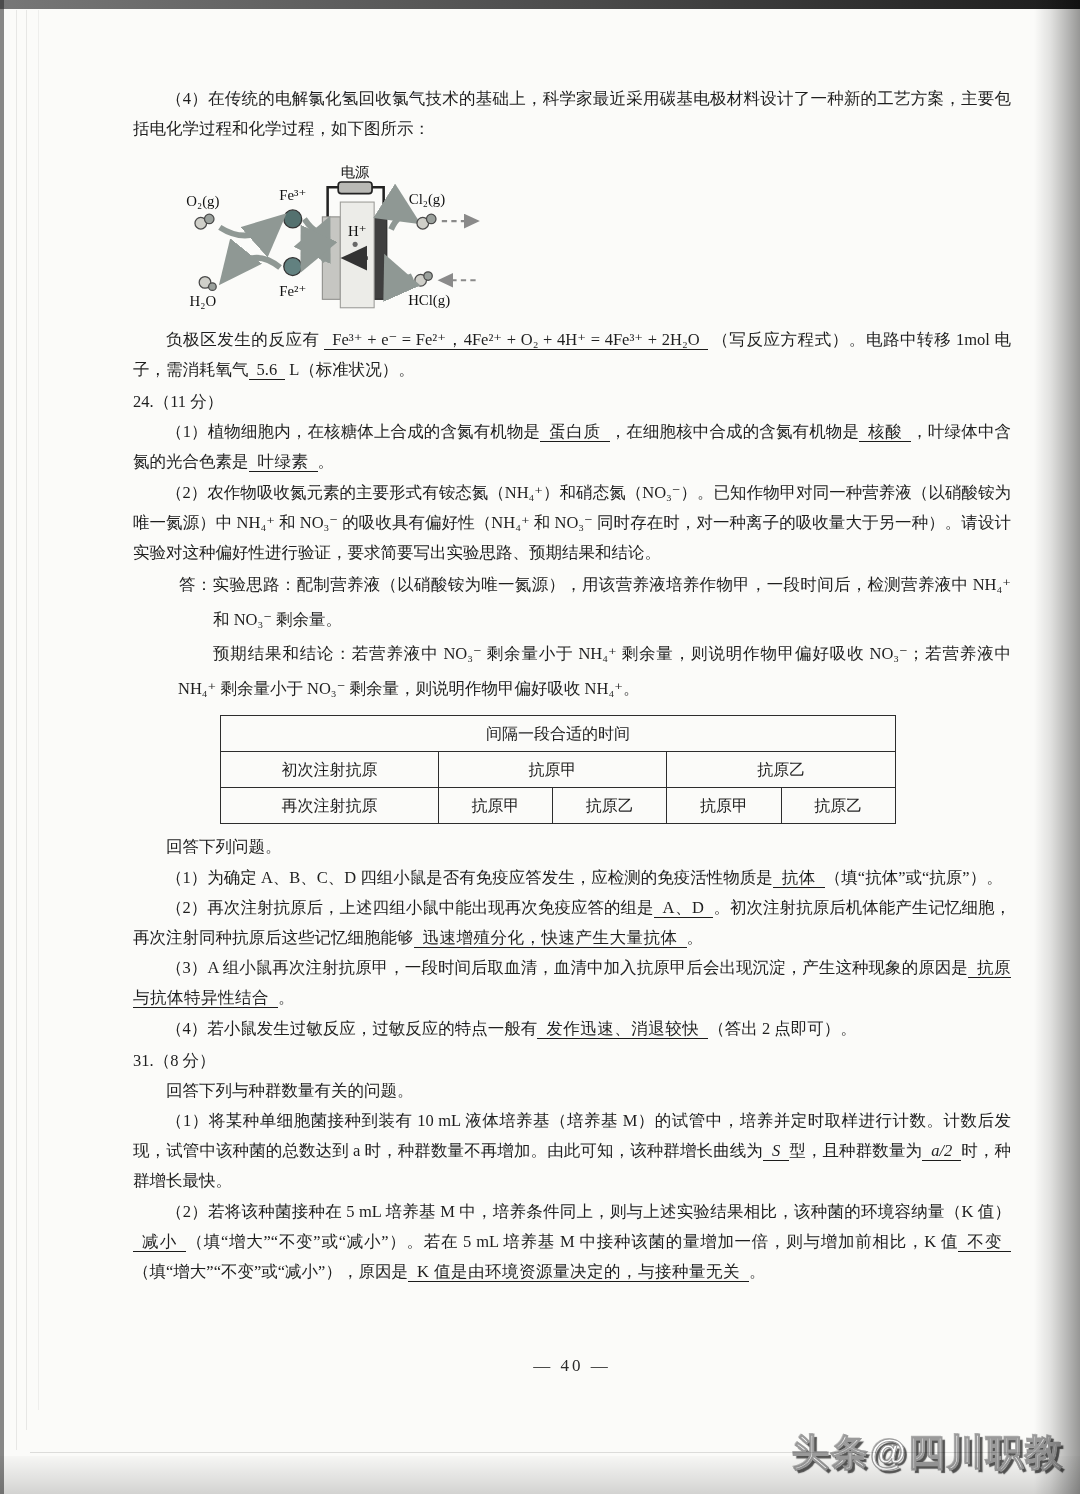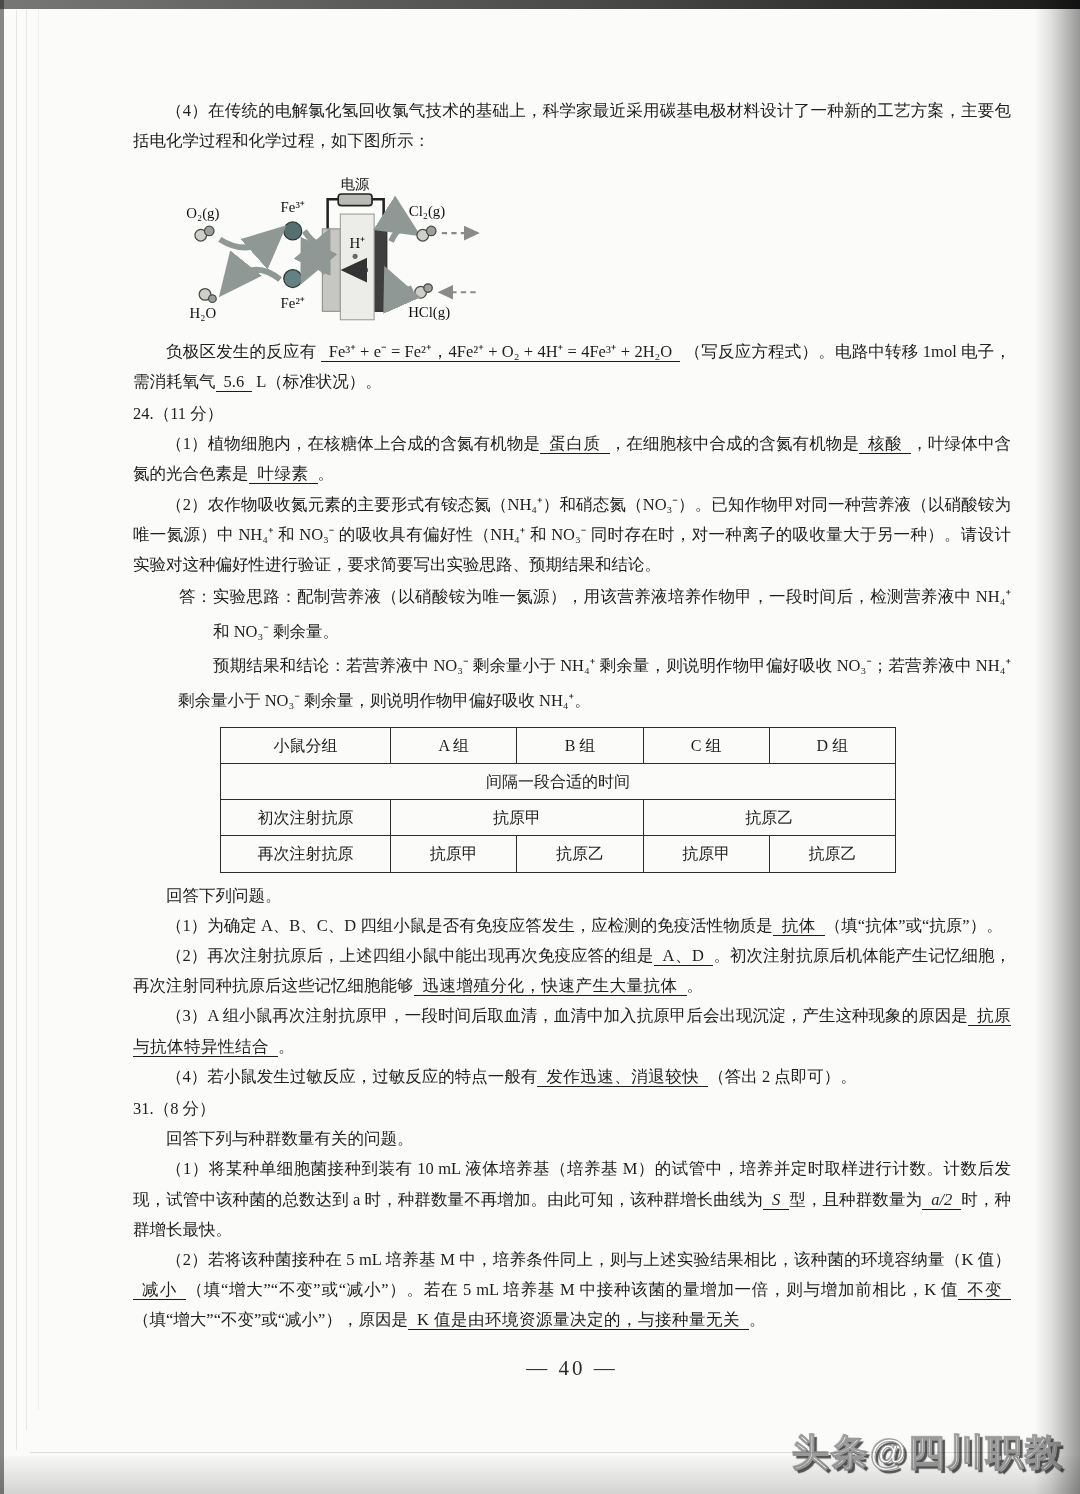--- a/index.html
+++ b/index.html
@@ -13,22 +13,22 @@
   .edge-right{position:absolute;right:0;top:0;width:46px;height:1494px;
     background:linear-gradient(to right,rgba(0,0,0,0) 0%,rgba(0,0,0,0.10) 35%,rgba(0,0,0,0.26) 70%,rgba(0,0,0,0.40) 100%);}
   .edge-left-line{position:absolute;left:0;top:0;width:4px;height:1494px;background:rgba(40,40,40,0.55);}
   .curl1,.curl2,.curl3{position:absolute;top:10px;width:1px;height:1440px;background:rgba(0,0,0,0.08);}
   .curl1{left:16px;}.curl2{left:26px;height:1420px;}.curl3{left:38px;height:1400px;background:rgba(0,0,0,0.05);}
   .edge-bottom{position:absolute;left:0;bottom:0;width:1080px;height:38px;
     background:linear-gradient(to bottom,rgba(0,0,0,0.02),rgba(0,0,0,0.10) 60%,rgba(0,0,0,0.16));}
   .bottom-page-edge{position:absolute;left:30px;top:1452px;width:1010px;height:1px;background:rgba(0,0,0,0.12);}
 
   
-  .content{position:absolute;left:133px;top:96px;width:878px;
-    font-size:16.5px;line-height:1.83;color:#1e1e1e;text-align:justify;font-family:Liberation Serif, serif;}
+  .content{position:absolute;left:133px;top:84px;width:878px;
+    font-size:16.5px;line-height:1.83;color:#1e1e1e;text-align:justify;}
   .para{margin:0;padding:0;}
   .indent{text-indent:2em;}
   .flush{text-indent:0;margin-top:2px;}
   .ans-first{padding-left:80px;text-indent:-34px;line-height:2.1;}
   .ans-second{padding-left:45px;text-indent:35px;line-height:2.1;}
   .seg-plain{}
   .seg-u{border-bottom:1.5px solid #1c1c1c;padding:0 8px;}
   .seg-iu{border-bottom:1.5px solid #1c1c1c;padding:0 9px;font-style:italic;}
   .seg-ans{border-bottom:1.5px solid #1c1c1c;padding:0 9px;letter-spacing:0.5px;}
 
@@ -37,21 +37,21 @@
 
   
   table.exp{border-collapse:collapse;margin:8px 0 8px 87px;width:676px;
     font-size:16px;text-align:center;color:#1e1e1e;}
   table.exp td{border:1.6px solid #2d2d2d;padding:3px 2px;height:26px;}
   td.lab{width:172px;}
   td.grp{width:126px;}
 
   
   .page-number{position:absolute;left:133px;top:1356px;width:878px;text-align:center;
-    font-size:21px;letter-spacing:3px;color:#2a2a2a;}
+    font-size:17px;letter-spacing:3px;color:#2a2a2a;}
   .watermark{position:absolute;right:16px;top:1428px;
     font-family:"Liberation Sans","DejaVu Sans",sans-serif;
     font-size:37px;font-weight:bold;color:#ffffff;letter-spacing:2px;
     -webkit-text-stroke:1px #9a9a9a;
     text-shadow:3px 3px 1px rgba(55,55,55,0.85),-1px -1px 0 rgba(130,130,130,0.5);}
 </style>
 </head>
 <body>
 
 <div class="page">
@@ -125,27 +125,20 @@
         <p class="para indent"><span class="seg-plain">负极区发生的反应有 </span><span class="seg-u">Fe³⁺ + e⁻ = Fe²⁺，4Fe²⁺ + O₂ + 4H⁺ = 4Fe³⁺ + 2H₂O</span><span class="seg-plain"> （写反应方程式）。电路中转移 1mol 电子，需消耗氧气</span><span class="seg-u">5.6</span><span class="seg-plain"> L（标准状况）。</span></p>
         <p class="para flush"><span class="seg-plain">24.（11 分）</span></p>
         <p class="para indent"><span class="seg-plain">（1）植物细胞内，在核糖体上合成的含氮有机物是</span><span class="seg-ans">蛋白质</span><span class="seg-plain">，在细胞核中合成的含氮有机物是</span><span class="seg-ans">核酸</span><span class="seg-plain">，叶绿体中含氮的光合色素是</span><span class="seg-ans">叶绿素</span><span class="seg-plain">。</span></p>
         <p class="para indent"><span class="seg-plain">（2）农作物吸收氮元素的主要形式有铵态氮（NH₄⁺）和硝态氮（NO₃⁻）。已知作物甲对同一种营养液（以硝酸铵为唯一氮源）中 NH₄⁺ 和 NO₃⁻ 的吸收具有偏好性（NH₄⁺ 和 NO₃⁻ 同时存在时，对一种离子的吸收量大于另一种）。请设计实验对这种偏好性进行验证，要求简要写出实验思路、预期结果和结论。</span></p>
         <p class="para ans-first"><span class="seg-plain">答：实验思路：配制营养液（以硝酸铵为唯一氮源），用该营养液培养作物甲，一段时间后，检测营养液中 NH₄⁺ 和 NO₃⁻ 剩余量。</span></p>
         <p class="para ans-second"><span class="seg-plain">预期结果和结论：若营养液中 NO₃⁻ 剩余量小于 NH₄⁺ 剩余量，则说明作物甲偏好吸收 NO₃⁻；若营养液中 NH₄⁺ 剩余量小于 NO₃⁻ 剩余量，则说明作物甲偏好吸收 NH₄⁺。</span></p>
       </div>
 
     <table class="exp">
       <tbody>
-          <tr>
-        <td class="lab">小鼠分组</td>
-        <td class="grp">A 组</td>
-        <td class="grp">B 组</td>
-        <td class="grp">C 组</td>
-        <td class="grp">D 组</td>
-      </tr>
       <tr>
         <td colspan="5">间隔一段合适的时间</td>
       </tr>
       <tr>
         <td>初次注射抗原</td>
         <td colspan="2">抗原甲</td>
         <td colspan="2">抗原乙</td>
       </tr>
       <tr>
         <td>再次注射抗原</td>

